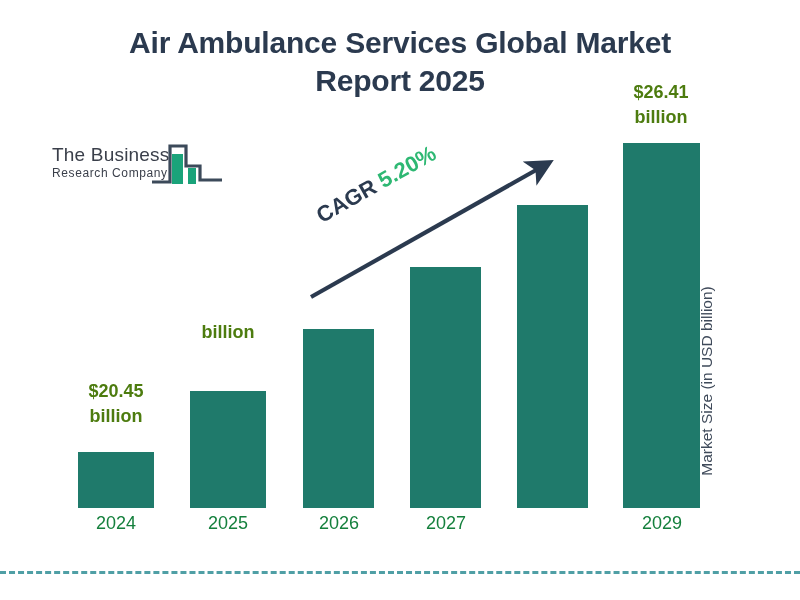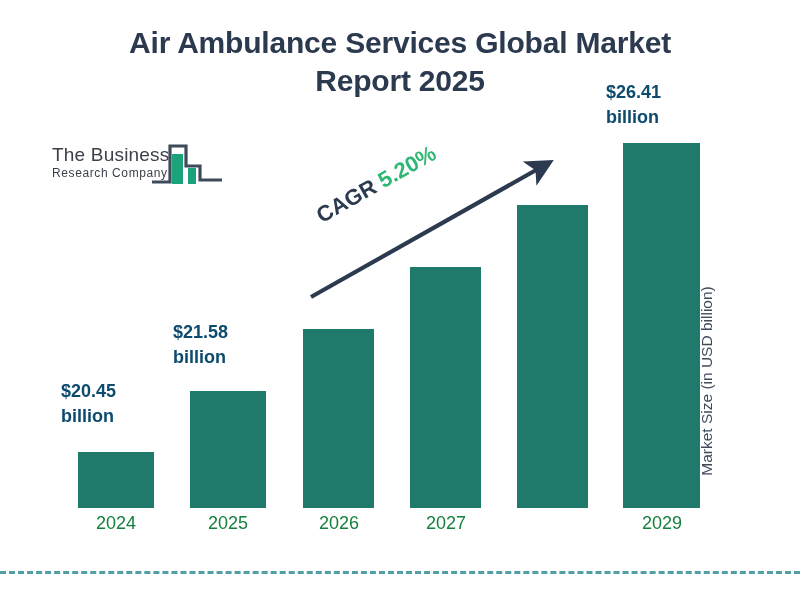--- a/index.html
+++ b/index.html
@@ -50,23 +50,24 @@
     position:absolute;
     top:513px;
     width:92px;
     text-align:center;
     font-size:18px;
     color:#15803d;
   }
   .vlabel{
     position:absolute;
     width:110px;
+    text-align:center;
     font-size:18px;
     font-weight:bold;
-    color:#0c4a6e;
+    color:#4d7c0f;
     line-height:25px;
   }
 
   
   .ytitle{
     position:absolute;
     right:-97px;
     top:372px;
     width:300px;
     text-align:center;
@@ -135,21 +136,20 @@
     <div class="xlabel" style="left:293px;">2026</div>
     <div class="xlabel" style="left:400px;">2027</div>
     <div class="xlabel" style="left:616px;">2029</div>
 
     <div class="vlabel" style="left:61px;top:379px;">
       <div>$20.45</div>
       <div>billion</div>
     </div>
 
     <div class="vlabel" style="left:173px;top:320px;">
-      <div>$21.58</div>
       <div>billion</div>
     </div>
 
     <div class="vlabel" style="left:606px;top:80px;">
       <div>$26.41</div>
       <div>billion</div>
     </div>
   </div>
 
   <svg class="cagr-arrow" viewBox="0 0 800 600" xmlns="http://www.w3.org/2000/svg">

